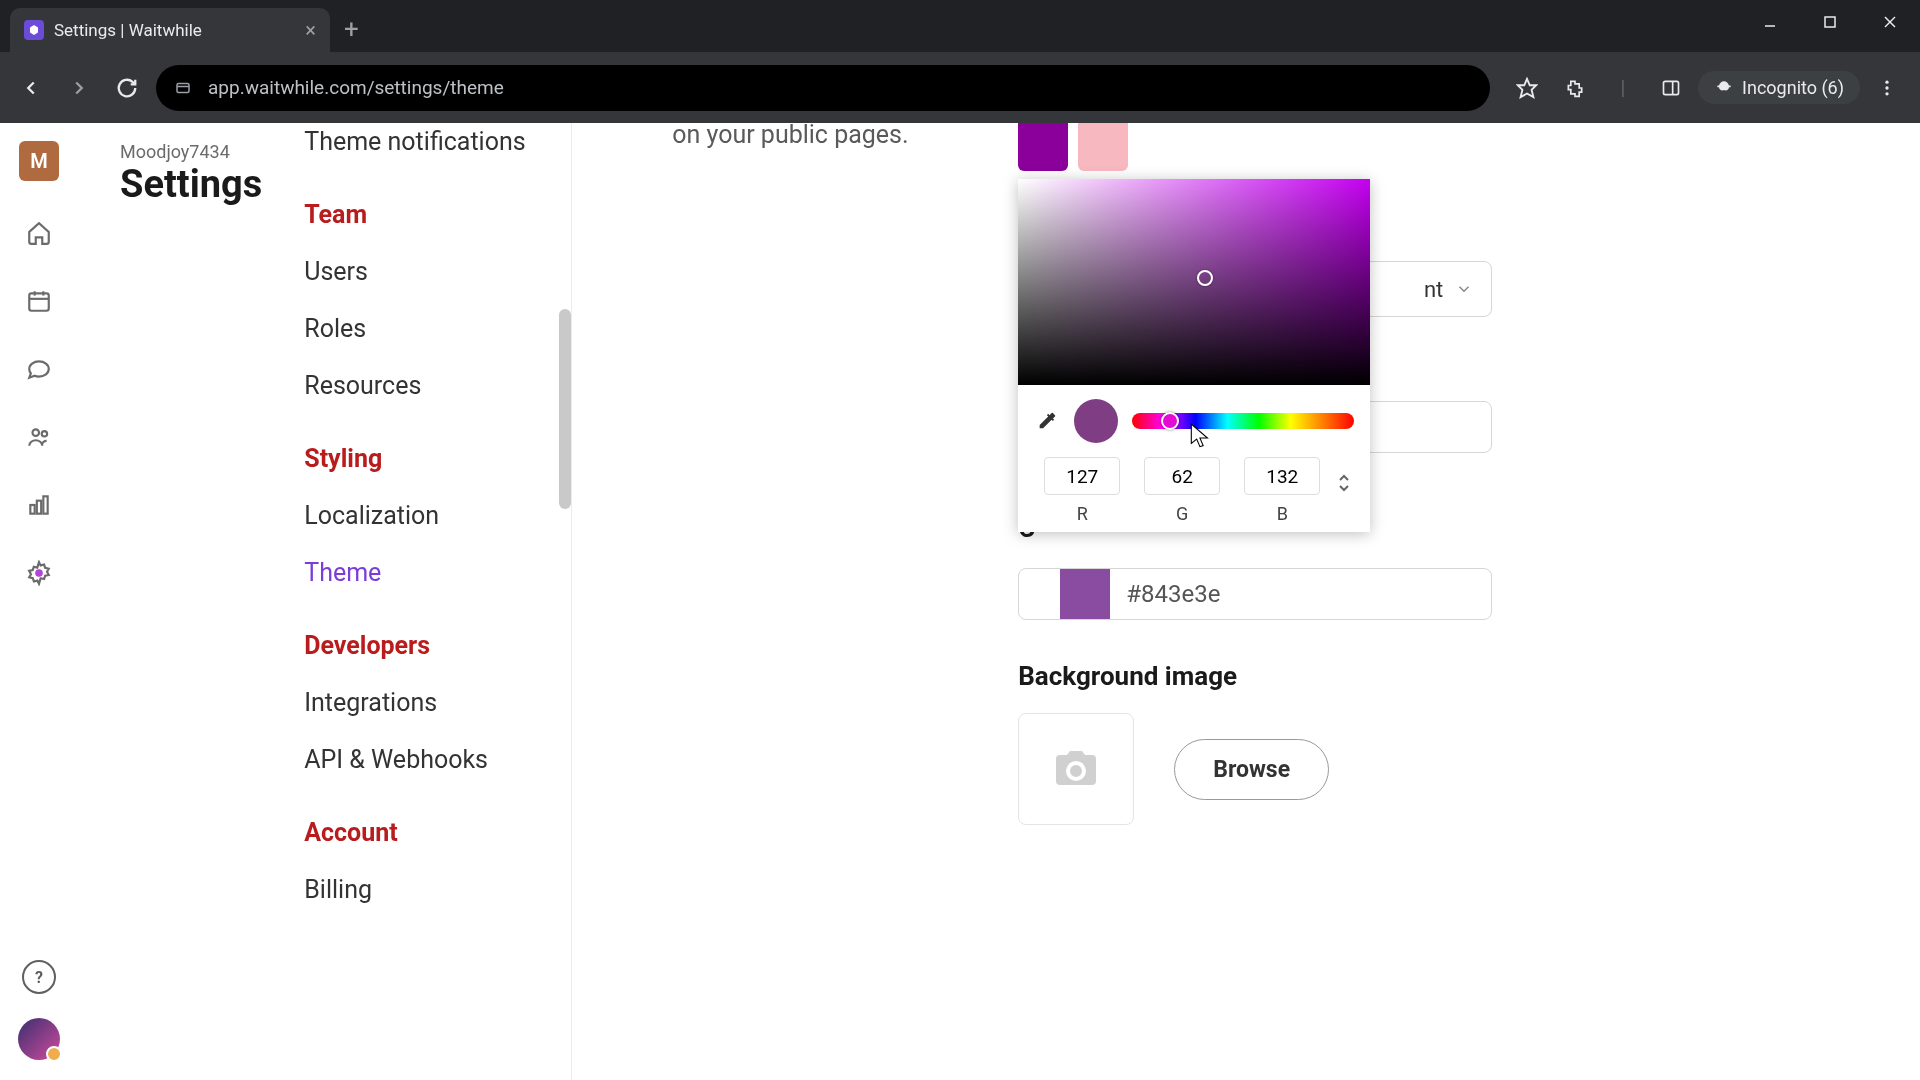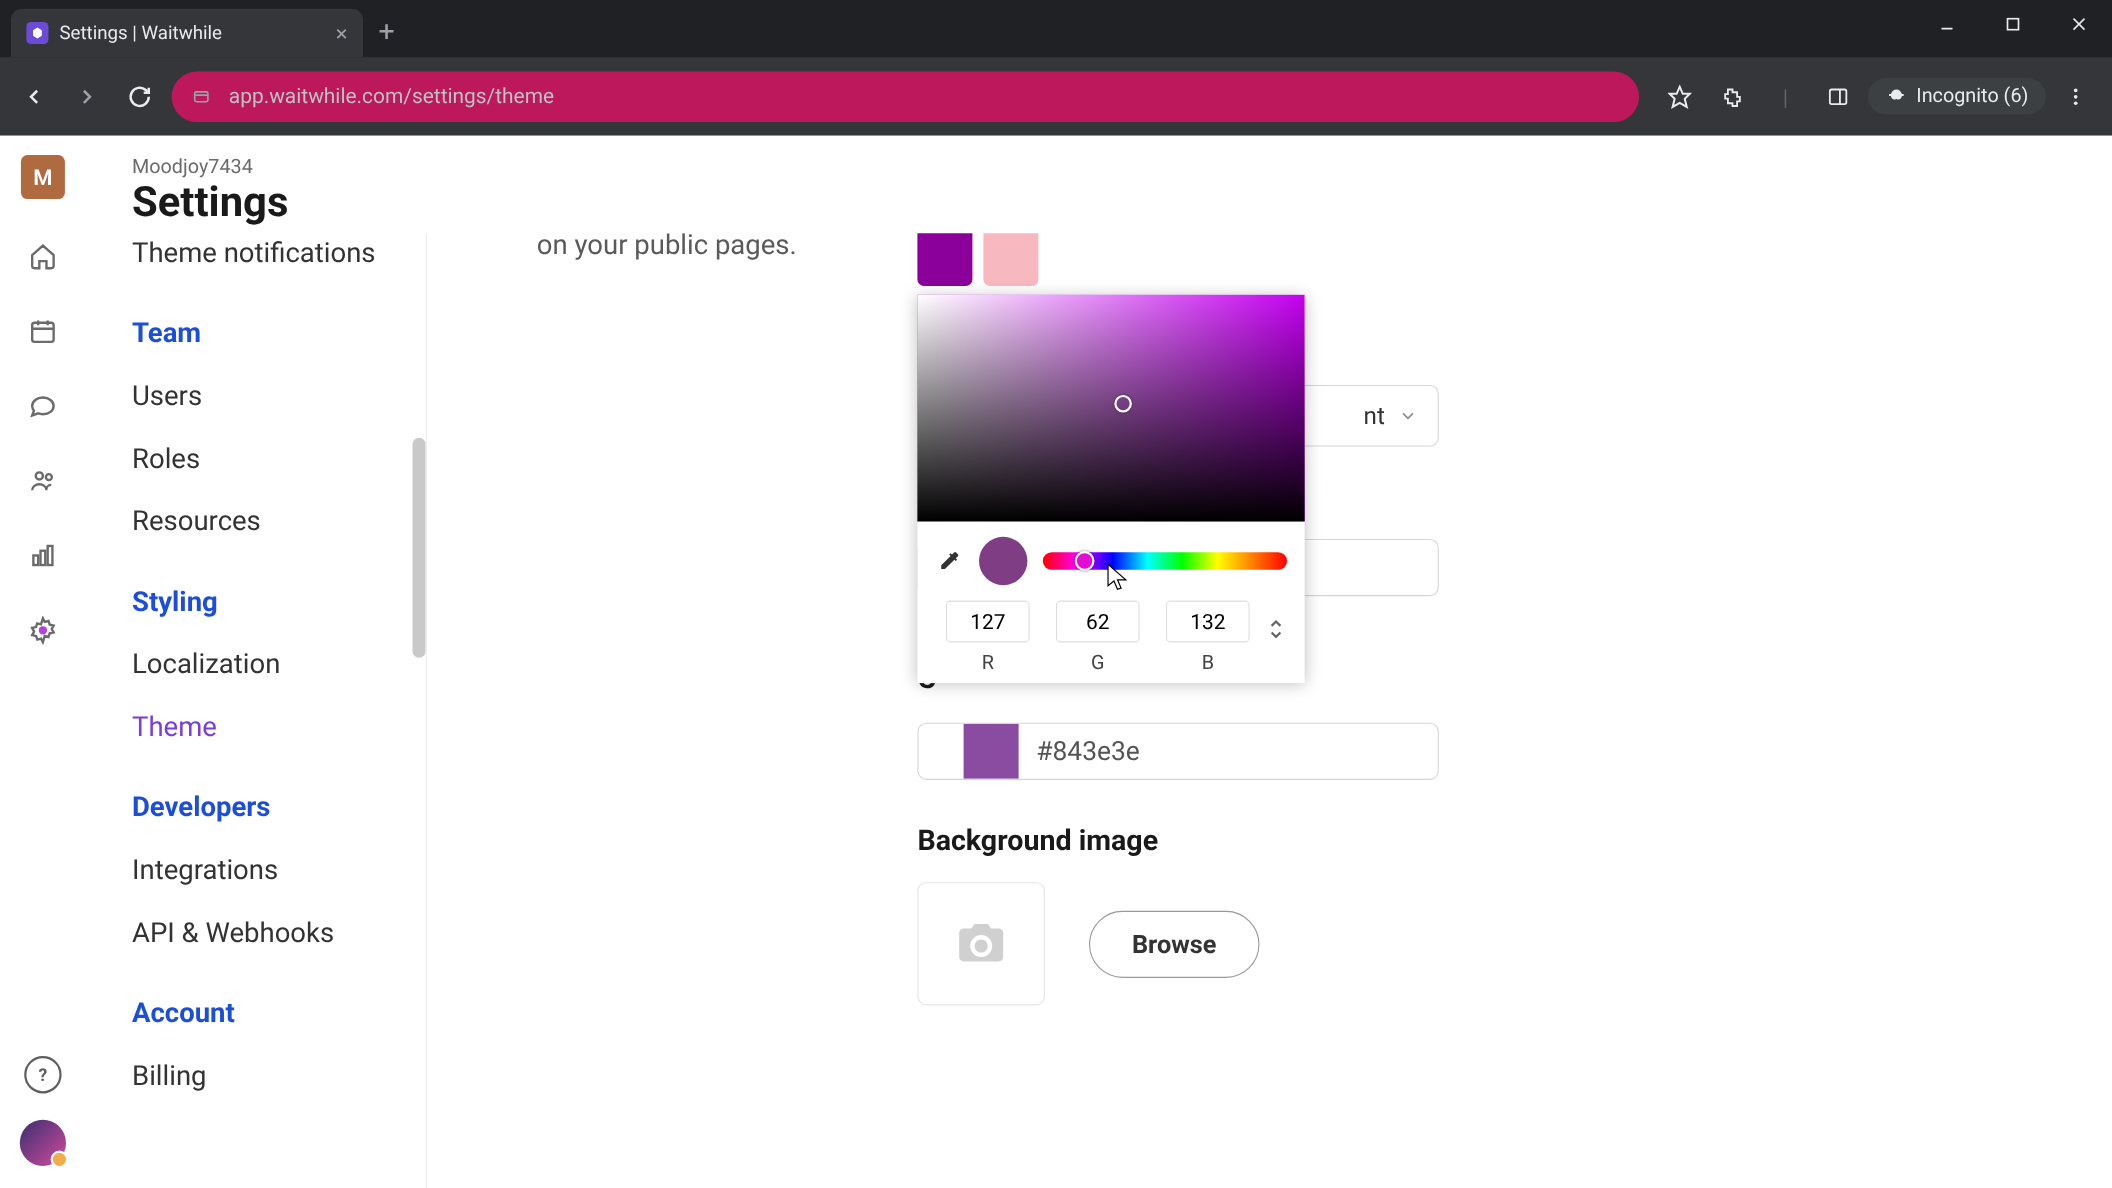--- a/index.html
+++ b/index.html
@@ -11,48 +11,48 @@
 .tab { background: #35363a; border-radius: 10px 10px 0 0; height: 44px; width: 320px; display: flex; align-items: center; padding: 0 14px; gap: 10px; color: #e8eaed; font-size: 17px; }
 .tab-favicon { width: 20px; height: 20px; background: #6b4bd8; border-radius: 4px; display: flex; align-items: center; justify-content: center; }
 .tab-favicon svg { fill: #fff; }
 .tab-close { margin-left: auto; color: #9aa0a6; font-size: 20px; }
 .new-tab { color: #9aa0a6; font-size: 26px; margin-left: 14px; margin-bottom: 8px; }
 .window-controls { position: absolute; right: 0; top: 0; display: flex; height: 44px; }
 .window-controls div { width: 60px; display: flex; align-items: center; justify-content: center; color: #e8eaed; }
 .addr-bar { background: #35363a; height: 71px; display: flex; align-items: center; padding: 0 12px; gap: 10px; }
 .nav-btn { width: 38px; height: 38px; display: flex; align-items: center; justify-content: center; color: #9aa0a6; border-radius: 50%; }
 .nav-btn.enabled { color: #e8eaed; }
-.url-field { flex: 1; background: #be185d; border-radius: 24px; height: 46px; display: flex; align-items: center; padding: 0 16px; color: #bdc1c6; font-size: 19px; gap: 14px; }
+.url-field { flex: 1; background: #000000; border-radius: 24px; height: 46px; display: flex; align-items: center; padding: 0 16px; color: #bdc1c6; font-size: 19px; gap: 14px; }
 .url-field .site-btn { width: 22px; height: 22px; display:flex; align-items:center; justify-content:center; color:#9aa0a6; font-size:18px;}
 .right-icons { display: flex; align-items: center; gap: 6px; color: #e8eaed; padding-left: 6px; }
 .right-icons .ico { width: 42px; height: 42px; display: flex; align-items: center; justify-content: center; font-size: 20px; }
 .incognito-badge { background: #3c4043; border-radius: 22px; padding: 6px 16px; display: flex; align-items: center; gap: 8px; font-size: 18px; }
 
 
 .app { display: flex; height: calc(1080px - 123px); background: #fff; }
 .rail { width: 78px; background: #fff; display: flex; flex-direction: column; align-items: center; padding-top: 18px; gap: 36px; }
 .rail .avatar-sq { width: 40px; height: 40px; background: #b06a3f; border-radius: 6px; color: #fff; display: flex; align-items: center; justify-content: center; font-size: 20px; font-weight: 600; }
 .rail-icon { width: 32px; height: 32px; display: flex; align-items: center; justify-content: center; color: #6b6b6b; }
 .rail-icon.active svg { stroke: #b444d7; fill: #b444d7; }
 .rail-bottom { margin-top: auto; display: flex; flex-direction: column; align-items: center; gap: 24px; padding-bottom: 20px; }
 .rail-bottom .help { width: 34px; height: 34px; border: 2px solid #5f5f5f; border-radius: 50%; display: flex; align-items: center; justify-content: center; color: #5f5f5f; font-weight: bold; }
 .rail-bottom .avatar-round { width: 42px; height: 42px; border-radius: 50%; background: linear-gradient(135deg,#3a2f6e,#d14b9f); position:relative;}
 .rail-bottom .avatar-round::after{content:'';position:absolute;right:-2px;bottom:-2px;width:12px;height:12px;background:#f0ad4e;border-radius:50%;border:2px solid #fff;}
 
-.content-wrap { flex: 1; display: flex; flex-direction: column; }
+.content-wrap { flex: 1; display: flex; flex-direction: row; }
 .header { padding: 18px 0 6px 42px; }
 .breadcrumb { font-size: 18px; color: #6b6b6b; }
 .page-title { font-size: 38px; font-weight: 700; color: #1a1a1a; }
 
 .cols { flex: 1; display: flex; position: relative; }
 .sidebar { width: 310px; padding: 10px 22px 0 42px; overflow: hidden; position: relative; border-right: 1px solid #ececec;}
 .sidebar-scroll-thumb { position: absolute; right: 0; top: 186px; width: 12px; height: 200px; background: #c9c9c9; border-radius: 6px; }
 .sb-item { font-size: 25px; color: #333; padding: 14px 0; }
 .sb-item.cut { margin-top: -20px; }
-.sb-heading { font-size: 25px; font-weight: 700; color: #1d4ed8; padding: 30px 0 14px; }
+.sb-heading { font-size: 25px; font-weight: 700; color: #b91c1c; padding: 30px 0 14px; }
 .sb-item.active { color: #7a3dd8; }
 
 .main { flex: 1; padding: 0 40px 0 100px; position: relative; }
 .desc { font-size: 25px; color: #5a5a5a; margin-top: -6px; line-height: 1.4; width: 300px; }
 .swatches { position: absolute; left: 446px; top: 0; display: flex; gap: 10px; }
 .swatch { width: 50px; height: 48px; border-radius: 0 0 6px 6px; }
 
 .field-group { position: absolute; }
 .fg-b-select { left: 446px; top: 138px; width: 474px; }
 .select-box { border: 1px solid #d6d6d6; border-radius: 8px; height: 56px; display: flex; align-items: center; padding: 0 18px; font-size: 22px; color: #333; justify-content: space-between; }

